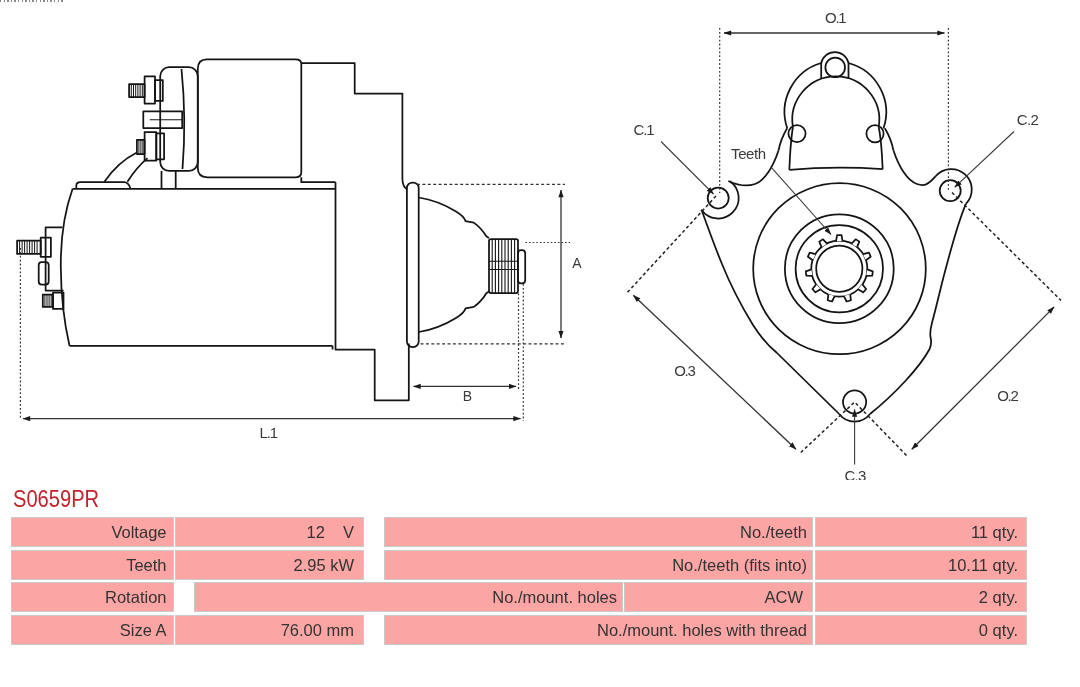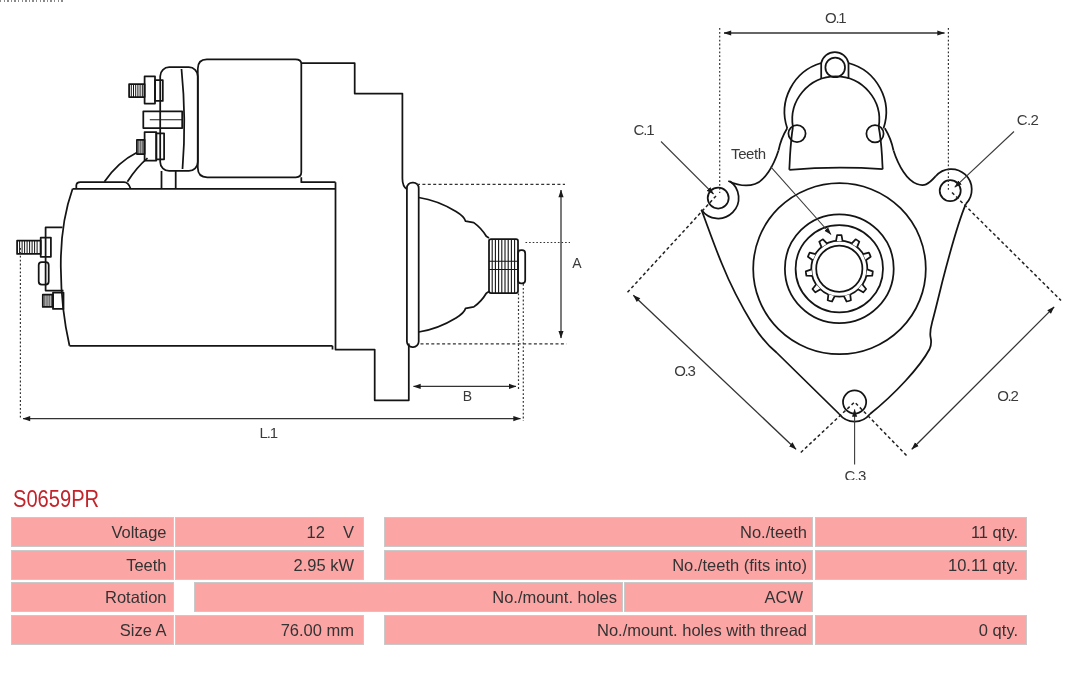--- a/index.html
+++ b/index.html
@@ -172,20 +172,21 @@
 <div class="row">
       <div class="c g c1">Teeth</div>
       <div class="c w c2">2.95 kW</div>
       <div class="c g c3">No./teeth (fits into)</div>
       <div class="c w c4">10.11 qty.</div>
     </div>
 <div class="row">
       <div class="c g c1">Rotation</div>
       <div class="c g c3">No./mount. holes</div>
       <div class="c w c2">ACW</div>
+      <div class="c w c4">2 qty.</div>
     </div>
 <div class="row">
       <div class="c g c1">Size A</div>
       <div class="c w c2">76.00 mm</div>
       <div class="c g c3">No./mount. holes with thread</div>
       <div class="c w c4">0 qty.</div>
     </div>
 </div>
 
 </body></html>

